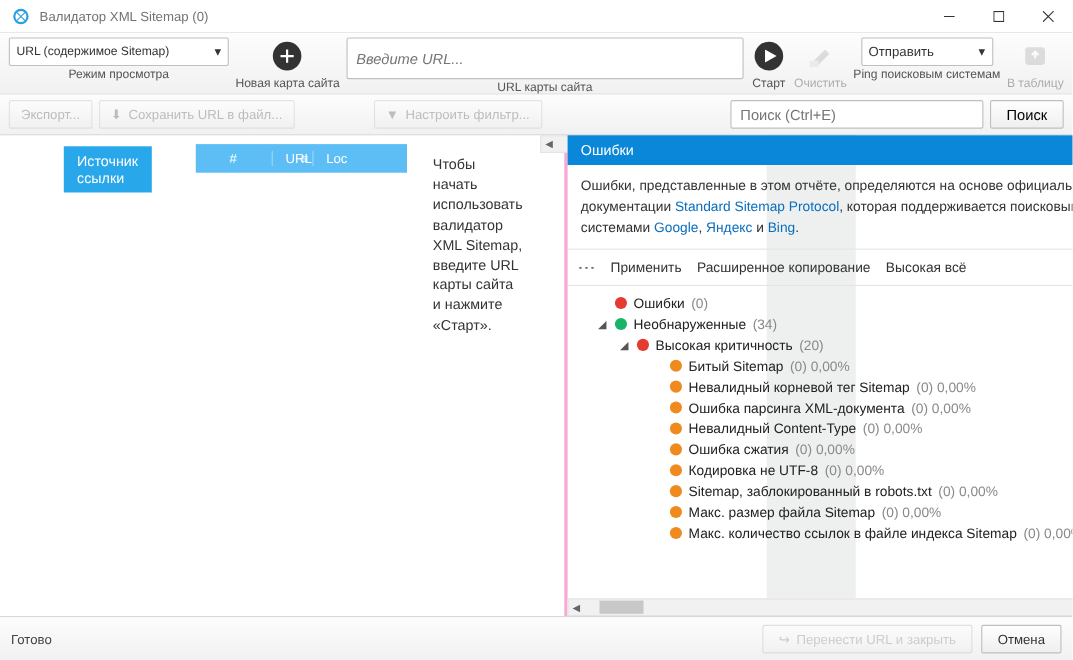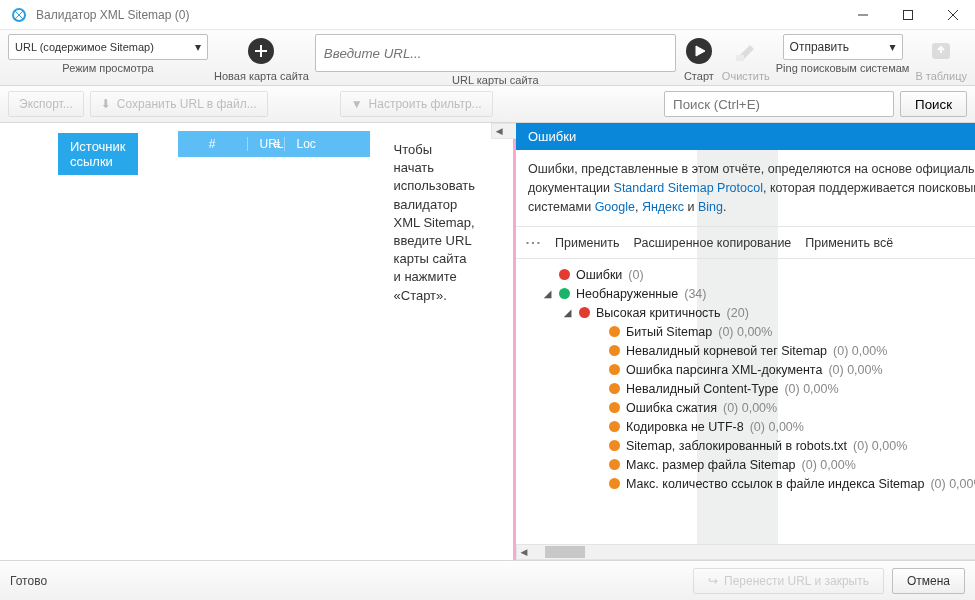--- a/index.html
+++ b/index.html
@@ -212,21 +212,21 @@
 
   <div class="right">
     <div class="tabhdr">Ошибки</div>
     <div class="desc">
       <span>Ошибки, представленные в этом отчёте, определяются на основе официальной документации </span><span class="lnk">Standard Sitemap Protocol</span><span>, которая поддерживается поисковыми системами </span><span class="lnk">Google</span><span>, </span><span class="lnk">Яндекс</span><span> и </span><span class="lnk">Bing</span><span>.</span>
     </div>
     <div class="actionsbar">
       <span class="dots">⋮</span>
       <span>Применить</span>
       <span>Расширенное копирование</span>
-      <span>Применить всё</span>
+      <span>Высокая всё</span>
       <span class="chev">▼</span>
     </div>
     <div class="treewrap">
       <div class="tree" id="tree">
           <div class="node lvl1">
             <span class="tw"></span>
             <span class="dot red"></span>
             <span class="label">Ошибки</span> 
             <span class="count">(0)</span>
           </div>

